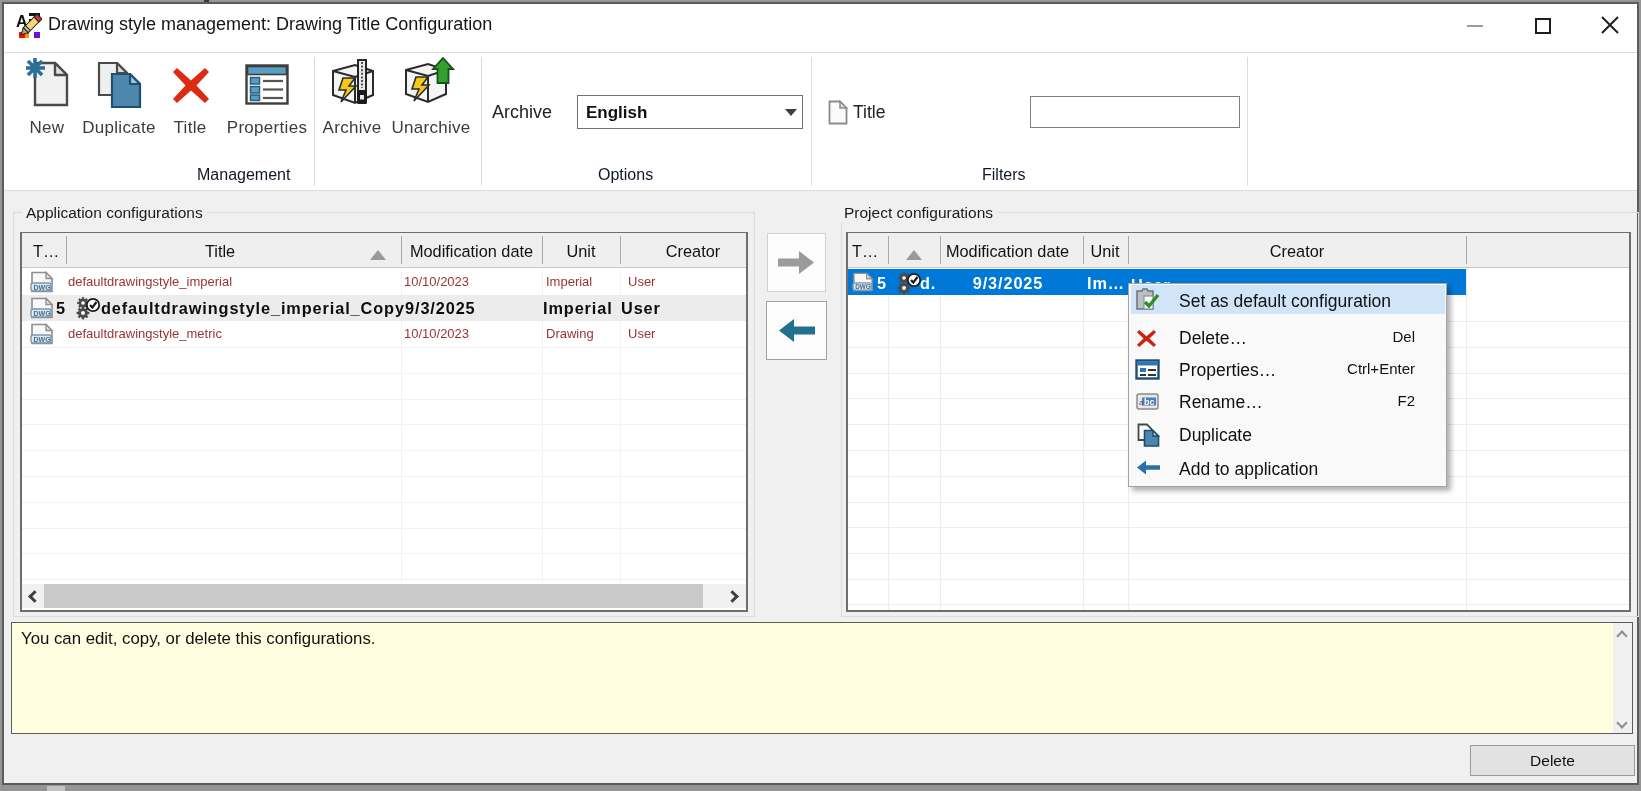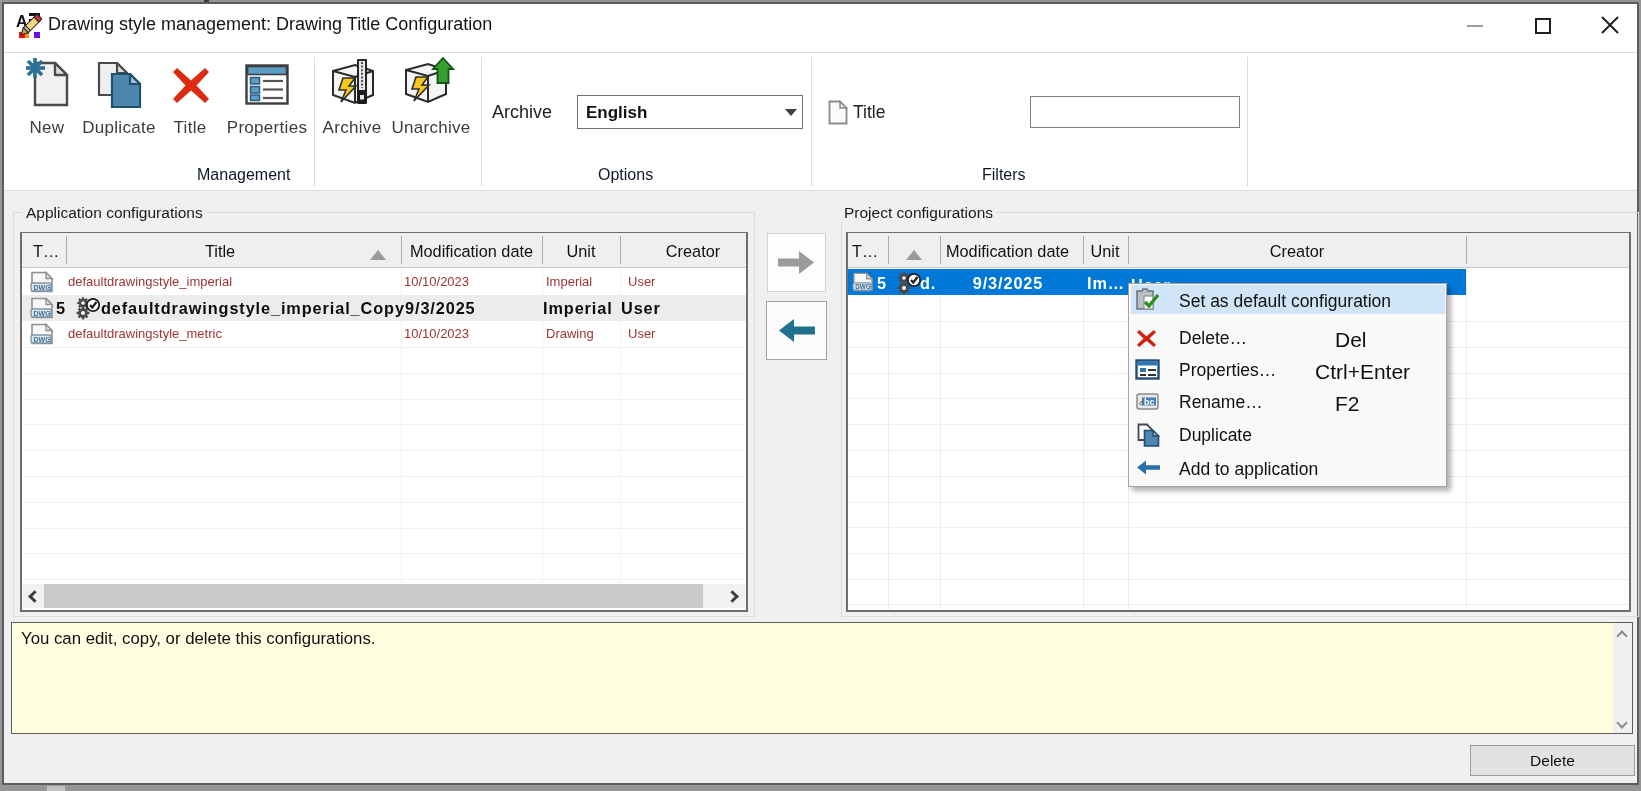--- a/index.html
+++ b/index.html
@@ -16,21 +16,21 @@
 .gboxlab{position:absolute;top:204px;font-size:15.5px;color:#1a1a1a;background:#f0f0f0;padding:0 4px}
 .tbl{position:absolute;background:#fff;border:2px solid #6e6e6e}
 .th{position:absolute;top:233px;height:34px;background:#efefef}
 .hv{position:absolute;top:236px;height:28px;width:1px;background:#ababab}
 .htext{position:absolute;top:242px;font-size:16.3px;color:#111;text-align:center;white-space:nowrap}
 .row-red{position:absolute;font-size:13px;color:#9a3434;white-space:nowrap}
 .row-bold{position:absolute;font-size:16.3px;font-weight:bold;letter-spacing:0.9px;color:#0d0d0d;white-space:nowrap}
 .gridh{position:absolute;height:1px;background:#ededed}
 .gridv{position:absolute;width:1px;background:#ededed}
 .mitem{position:absolute;left:1179px;font-size:17.5px;color:#101010;white-space:nowrap}
-.mshort{position:absolute;font-size:21px;color:#101010;text-align:left}
+.mshort{position:absolute;font-size:15px;color:#101010;text-align:right}
 .chev{position:absolute;width:9px;height:9px;border-left:3px solid #3e3e3e;border-top:3px solid #3e3e3e}
 </style>
 </head>
 <body>
 <div class="dlg"></div>
 <div class="abs" style="left:204px;top:0;width:5px;height:2px;background:#3a3a3a"></div>
 <div class="abs" style="left:47px;top:786px;width:18px;height:5px;background:#c2c2c2"></div>
 <div class="white-top"></div>
 
 <svg class="abs" style="left:16px;top:11px" width="26" height="28" viewBox="0 0 26 28">

